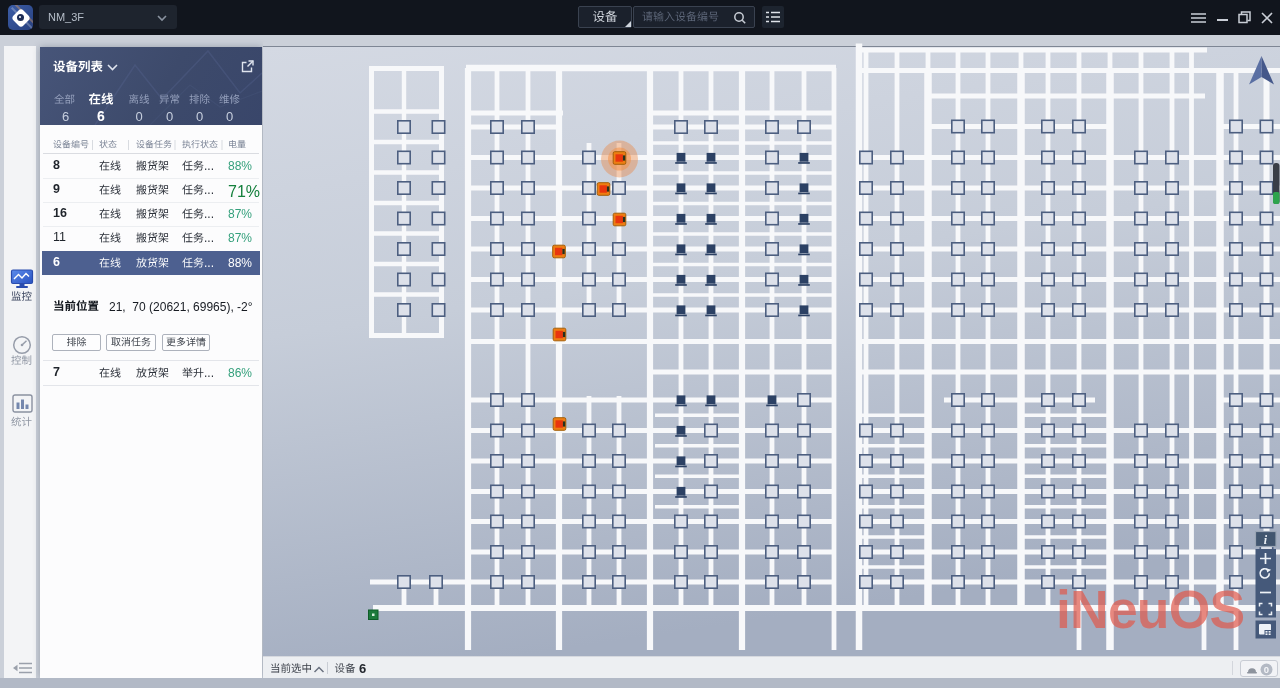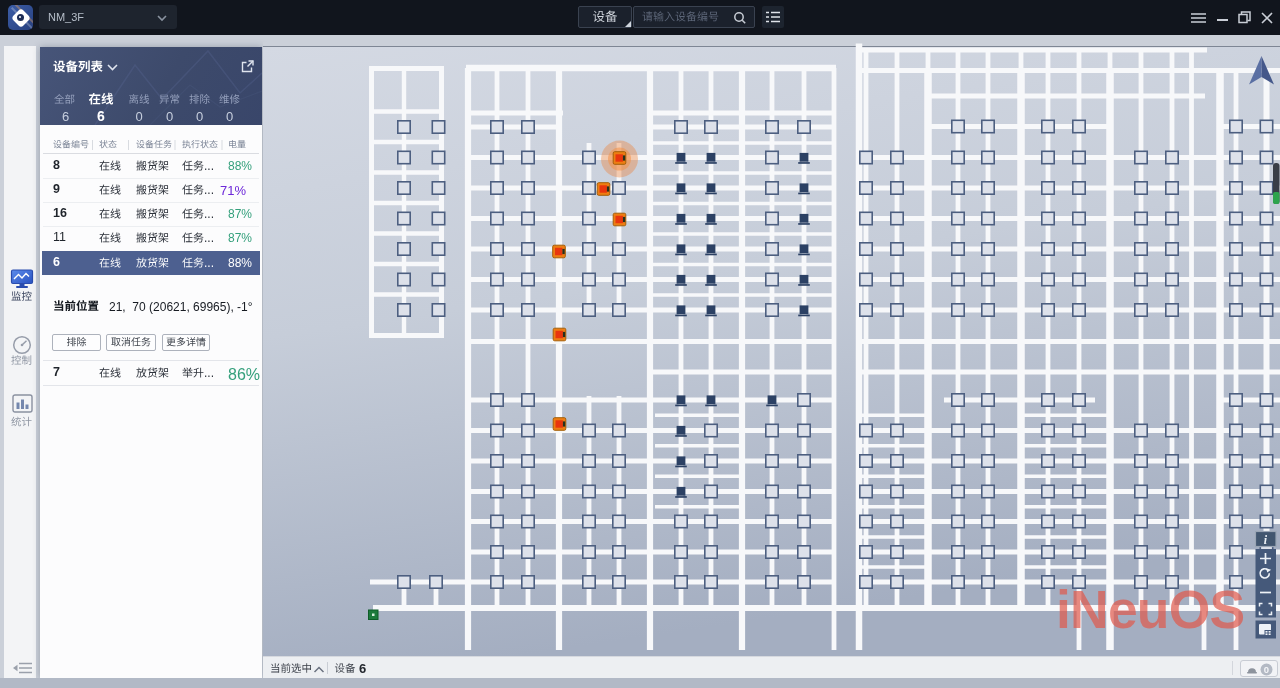--- a/index.html
+++ b/index.html
@@ -130,47 +130,47 @@
 
  <svg class="abs" style="left:0;top:91px" width="222" height="16">
       <path d="M52.5 2v10M88.5 2v10M135 2v10M182 2v10" stroke="#d8dbe0" stroke-width="1"></path>
     </svg>
  <div class="abs" style="left:3px;top:106px;width:216px;height:1px;background:#dadce1"></div>
 
  <span class="t" style="left:13px;top:111px;font-size:12.5px;font-weight:bold;color:#1f242b">8</span>
  <span class="t" style="left:188px;top:111.5px;font-size:12px;color:#35a07c">88%</span>
  <div class="abs" style="left:3px;top:130.5px;width:216px;height:1px;background:#eceef1"></div>
  <span class="t" style="left:13px;top:135px;font-size:12.5px;font-weight:bold;color:#1f242b">9</span>
- <span class="t" style="left:180px;top:135.5px;font-size:13px;color:#6d28d9">71%</span>
+ <span class="t" style="left:188px;top:135.5px;font-size:16px;color:#15803d">71%</span>
  <div class="abs" style="left:3px;top:154.5px;width:216px;height:1px;background:#eceef1"></div>
  <span class="t" style="left:13px;top:159px;font-size:12.5px;font-weight:bold;color:#1f242b">16</span>
  <span class="t" style="left:188px;top:159.5px;font-size:12px;color:#35a07c">87%</span>
  <div class="abs" style="left:3px;top:178.5px;width:216px;height:1px;background:#eceef1"></div>
  <span class="t" style="left:13px;top:183px;font-size:12.5px;font-weight:normal;color:#1f242b">11</span>
  <span class="t" style="left:188px;top:183.5px;font-size:12px;color:#35a07c">87%</span>
 
  <div class="abs" style="left:2px;top:203.5px;width:218px;height:24px;background:#4d6090"></div>
  <span class="t" style="left:13px;top:208px;font-size:12.5px;font-weight:bold;color:#fff">6</span>
  <span class="t" style="left:188px;top:208.5px;font-size:12px;color:#fff">88%</span>
  <span class="t" style="left:164px;top:111.5px;font-size:12px;color:#2c313a">...</span>
  <span class="t" style="left:164px;top:135.5px;font-size:12px;color:#2c313a">...</span>
  <span class="t" style="left:164px;top:159.5px;font-size:12px;color:#2c313a">...</span>
  <span class="t" style="left:164px;top:183.5px;font-size:12px;color:#2c313a">...</span>
  <span class="t" style="left:164px;top:208.5px;font-size:12px;color:#fff">...</span>
  <span class="t" style="left:164px;top:318.5px;font-size:12px;color:#2c313a">...</span>
 
- <span class="t" style="left:69px;top:253px;font-size:12px;color:#171b22">21,  70 (20621, 69965), -1°</span>
+ <span class="t" style="left:69px;top:253px;font-size:12px;color:#171b22">21,  70 (20621, 69965), -2°</span>
 
  <div class="abs" style="left:12px;top:286.5px;width:49px;height:17px;border:1px solid #adb2bc;border-radius:2px;background:#fdfdfe"></div>
  <div class="abs" style="left:66px;top:286.5px;width:50px;height:17px;border:1px solid #adb2bc;border-radius:2px;background:#fdfdfe"></div>
  <div class="abs" style="left:122px;top:286.5px;width:48px;height:17px;border:1px solid #adb2bc;border-radius:2px;background:#fdfdfe"></div>
  <div class="abs" style="left:3px;top:312.5px;width:216px;height:1px;background:#e3e5ea"></div>
 
  <span class="t" style="left:13px;top:318px;font-size:12.5px;font-weight:bold;color:#1f242b">7</span>
- <span class="t" style="left:188px;top:318.5px;font-size:16px;color:#35a07c">86%</span>
+ <span class="t" style="left:188px;top:318.5px;font-size:12px;color:#35a07c">86%</span>
  <div class="abs" style="left:3px;top:338px;width:216px;height:1px;background:#e3e5ea"></div>
 </div>
 
 <div id="map">
 <svg width="1017" height="614" viewBox="263 42 1017 614" preserveAspectRatio="xMinYMin slice">
 <defs>
  <linearGradient id="mapbg" x1="0" y1="0" x2="0.25" y2="1">
    <stop offset="0" stop-color="#d4d9e3"></stop>
           <stop offset="0.45" stop-color="#c6cdd9"></stop>
           <stop offset="1" stop-color="#a4aec1"></stop>

